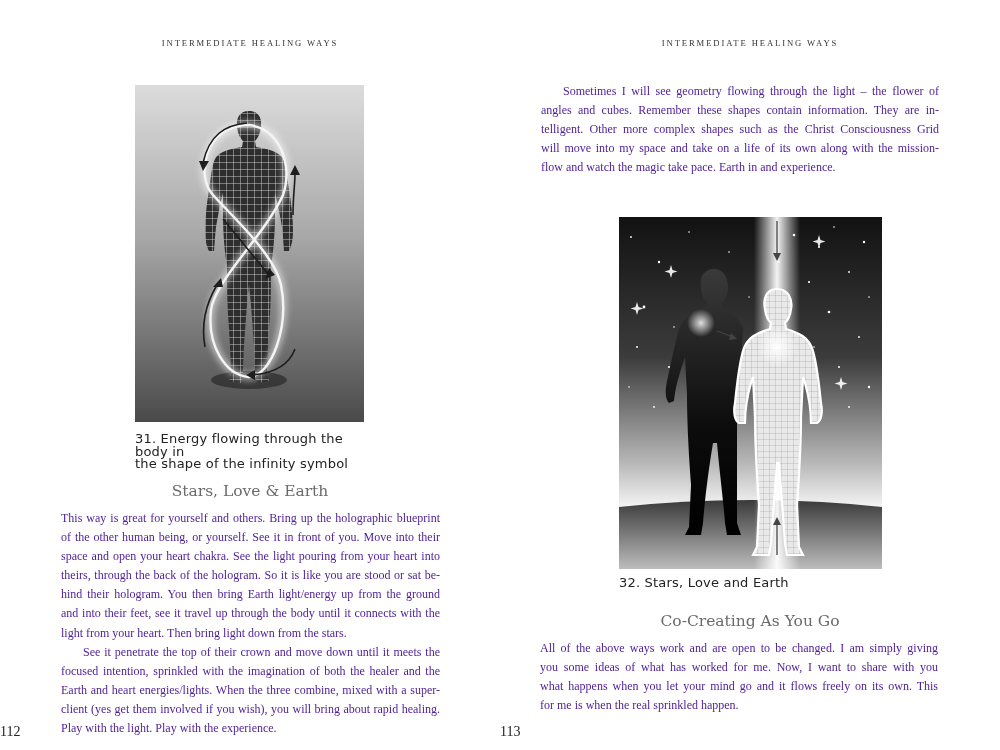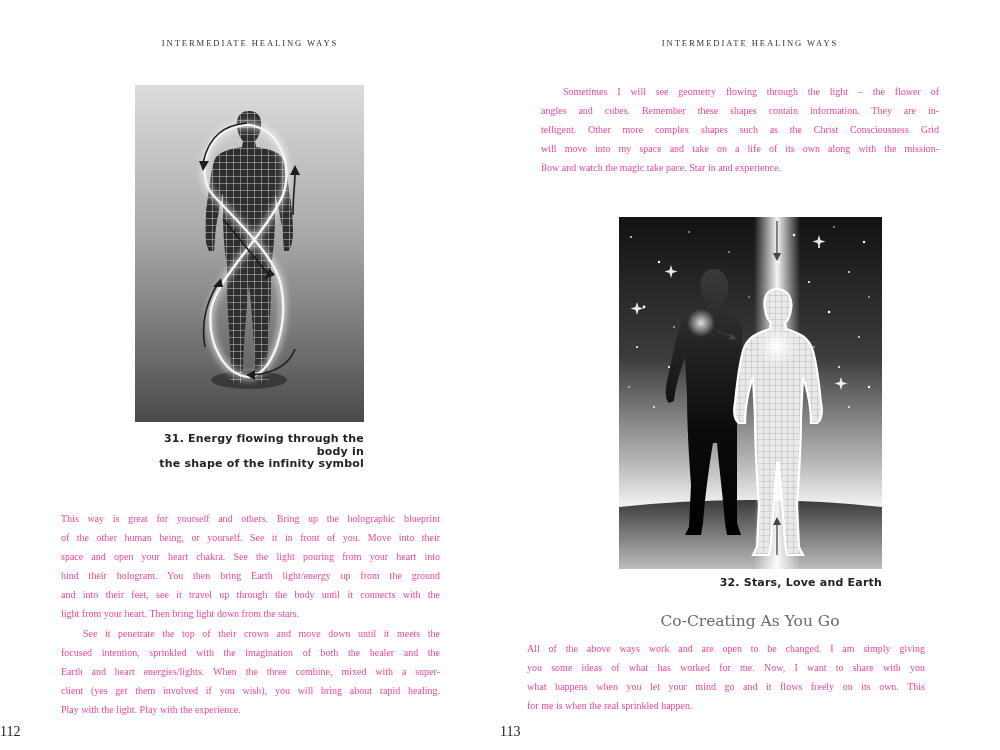--- a/index.html
+++ b/index.html
@@ -7,25 +7,25 @@
       font-family:"Liberation Serif","DejaVu Serif",serif; color:#1c1c1c; }
     .page { position:absolute; top:0; height:750px; width:500px;margin-top:12px; }
     .page.left { left:0; }
     .page.right { left:500px; }
     .running-head { position:absolute; top:26px; left:0; width:500px; text-align:center;
       font-size:8.6px; letter-spacing:1.9px; color:#333; font-family:"Liberation Serif",serif; }
     .page.left .running-head { left:0; width:500px; }
     .page.right .running-head { left:0; width:500px; }
     .fig { position:absolute; overflow:hidden; }
     .fig svg { display:block; }
-    .caption { position:absolute; text-align:right; font-family:"DejaVu Sans","Liberation Sans",sans-serif;
-      font-size:11px; font-weight:bold; color:#222; line-height:12.5px; letter-spacing:0.2px; }
+    .caption { position:absolute; text-align:left; font-family:"DejaVu Sans","Liberation Sans",sans-serif;
+      font-size:13px; font-weight:normal; color:#222; line-height:12.5px; letter-spacing:0.2px; }
     .heading { position:absolute; text-align:center; font-family:"DejaVu Serif","Liberation Serif",serif;
       font-size:15.5px; color:#6a6a6a; font-weight:normal; }
-    .body-text { position:absolute; font-size:10px; line-height:19.1px; color:#ec4899; text-align:justify; }
+    .body-text { position:absolute; font-size:12px; line-height:19.1px; color:#4c1d95; text-align:justify; }
     .body-text p { margin:0; }
     .line { display:block; text-align:justify; text-align-last:justify; white-space:nowrap; }
     .line.last { text-align-last:left; }
     .folio { position:absolute; top:712px; width:500px; left:0; text-align:left; font-size:14px; color:#222; }
   </style>
 </head>
 <body>
 
 <div class="page left">
   <div class="running-head">INTERMEDIATE HEALING WAYS</div>
@@ -79,26 +79,28 @@
         <polygon points="120,285 120,295 111,290"></polygon>
       </g>
     </svg>
   </div>
 
   <div class="caption" style="left:135px; top:421px; width:229px;">
     <span>31. Energy flowing through the body in</span><br>
     <span>the shape of the infinity symbol</span>
   </div>
 
+  <div class="heading" style="left:0; width:500px; top:470px;">Stars, Love &amp; Earth</div>
 
   <div class="body-text" style="left:61px; top:497px; width:379px;">
     <p>
       <span class="line">This way is great for yourself and others. Bring up the holographic blueprint</span>
       <span class="line">of the other human being, or yourself. See it in front of you. Move into their</span>
       <span class="line">space and open your heart chakra. See the light pouring from your heart into</span>
+      <span class="line">theirs, through the back of the hologram. So it is like you are stood or sat be-</span>
       <span class="line">hind their hologram. You then bring Earth light/energy up from the ground</span>
       <span class="line">and into their feet, see it travel up through the body until it connects with the</span>
       <span class="line last">light from your heart. Then bring light down from the stars.</span>
     </p>
     <p>
       <span class="line" style="padding-left:22px;">See it penetrate the top of their crown and move down until it meets the</span>
       <span class="line">focused intention, sprinkled with the imagination of both the healer and the</span>
       <span class="line">Earth and heart energies/lights. When the three combine, mixed with a super-</span>
       <span class="line">client (yes get them involved if you wish), you will bring about rapid healing.</span>
       <span class="line last">Play with the light. Play with the experience.</span>
@@ -110,21 +112,21 @@
 
 <div class="page right">
   <div class="running-head">INTERMEDIATE HEALING WAYS</div>
 
   <div class="body-text" style="left:41px; top:70px; width:398px;">
     <p>
       <span class="line" style="padding-left:22px;">Sometimes I will see geometry flowing through the light – the flower of</span>
       <span class="line">angles and cubes. Remember these shapes contain information. They are in-</span>
       <span class="line">telligent. Other more complex shapes such as the Christ Consciousness Grid</span>
       <span class="line">will move into my space and take on a life of its own along with the mission-</span>
-      <span class="line last">flow and watch the magic take pace. Star in and experience.</span>
+      <span class="line last">flow and watch the magic take pace. Earth in and experience.</span>
     </p>
   </div>
 
   <div class="fig" style="left:119px; top:205px; width:263px; height:352px;">
     <svg width="263" height="352" viewBox="0 0 263 352">
       <defs>
         <linearGradient id="sky2" x1="0" y1="0" x2="0" y2="1">
           <stop offset="0" stop-color="#121212"></stop>
           <stop offset="0.4" stop-color="#3c3c3c"></stop>
           <stop offset="0.7" stop-color="#b8b8b8"></stop>
@@ -224,21 +226,21 @@
         <line x1="158" y1="338" x2="158" y2="306"></line>
         <polygon points="154,308 162,308 158,300" stroke="none"></polygon>
       </g>
     </svg>
   </div>
 
   <div class="caption" style="left:119px; top:565px; width:263px;">32. Stars, Love and Earth</div>
 
   <div class="heading" style="left:0; width:500px; top:600px;">Co-Creating As You Go</div>
 
-  <div class="body-text" style="left:27px; top:627px; width:398px;">
+  <div class="body-text" style="left:40px; top:627px; width:398px;">
     <p>
       <span class="line">All of the above ways work and are open to be changed. I am simply giving</span>
       <span class="line">you some ideas of what has worked for me. Now, I want to share with you</span>
       <span class="line">what happens when you let your mind go and it flows freely on its own. This</span>
       <span class="line last">for me is when the real sprinkled happen.</span>
     </p>
   </div>
 
   <div class="folio">113</div>
 </div>

